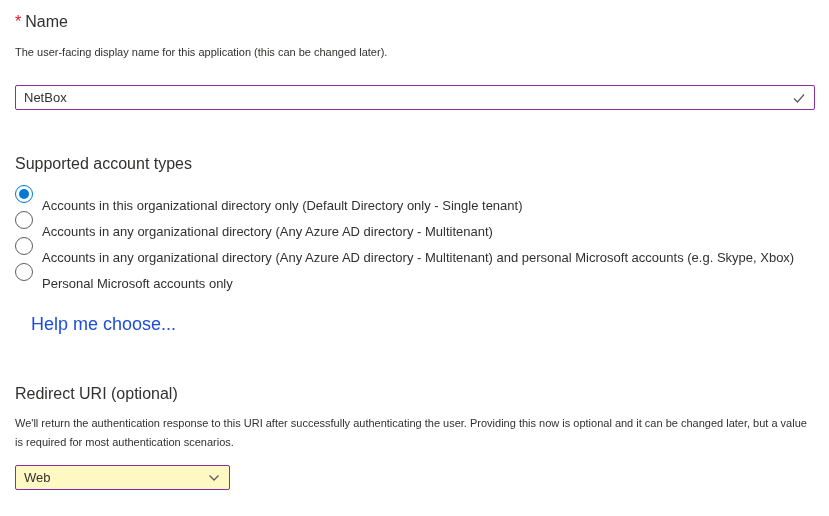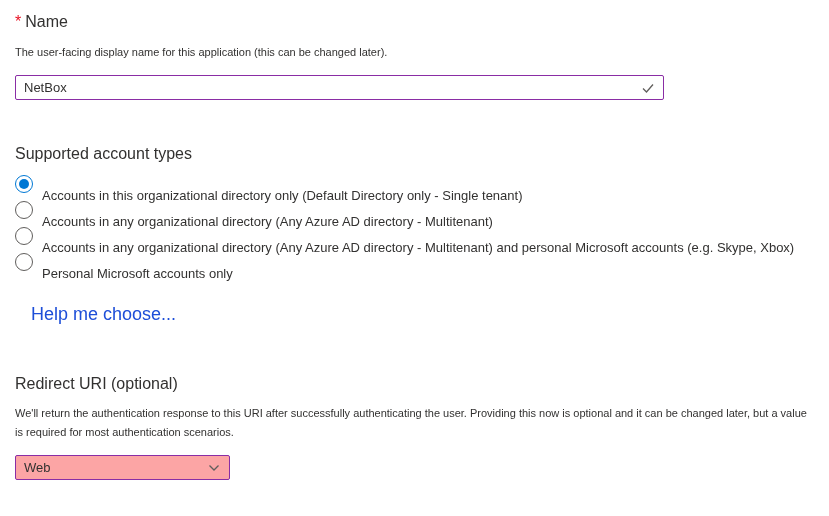--- a/index.html
+++ b/index.html
@@ -19,21 +19,21 @@
   }
   .required-asterisk { color: #e81123; margin-right: 4px; }
   .desc {
     font-size: 11px;
     line-height: 16px;
     color: #323130;
     max-width: 801px;
   }
   .desc.two-line { line-height: 19px; margin-top: 10px; }
   
-  .field-wrap { position: relative; margin-top: 15px; width: 649px; }
+  .field-wrap { position: relative; margin-top: 25px; width: 800px; }
   .text-input {
     width: 100%;
     height: 25px;
     border: 1px solid #8a2da5;
     border-radius: 2px;
     font-family: "Liberation Sans", sans-serif;
     font-size: 13px;
     color: #323130;
     padding: 0 30px 0 8px;
     outline: none;
@@ -93,21 +93,21 @@
     width: 215px; height: 25px;
     border: 1px solid #8a2da5;
     border-radius: 2px;
     display: flex;
     align-items: center;
     justify-content: space-between;
     padding: 0 8px;
     font-size: 13px;
     color: #323130;
     cursor: pointer;
-    background: #fca5a5;
+    background: #fef9c3;
   }
   .uri-wrap { position: relative; width: 420px; margin-left: 13px; }
   .chevron-icon { width: 14px; height: 14px; }
 </style>
 </head>
 <body>
 
 <div class="page">
 
   

